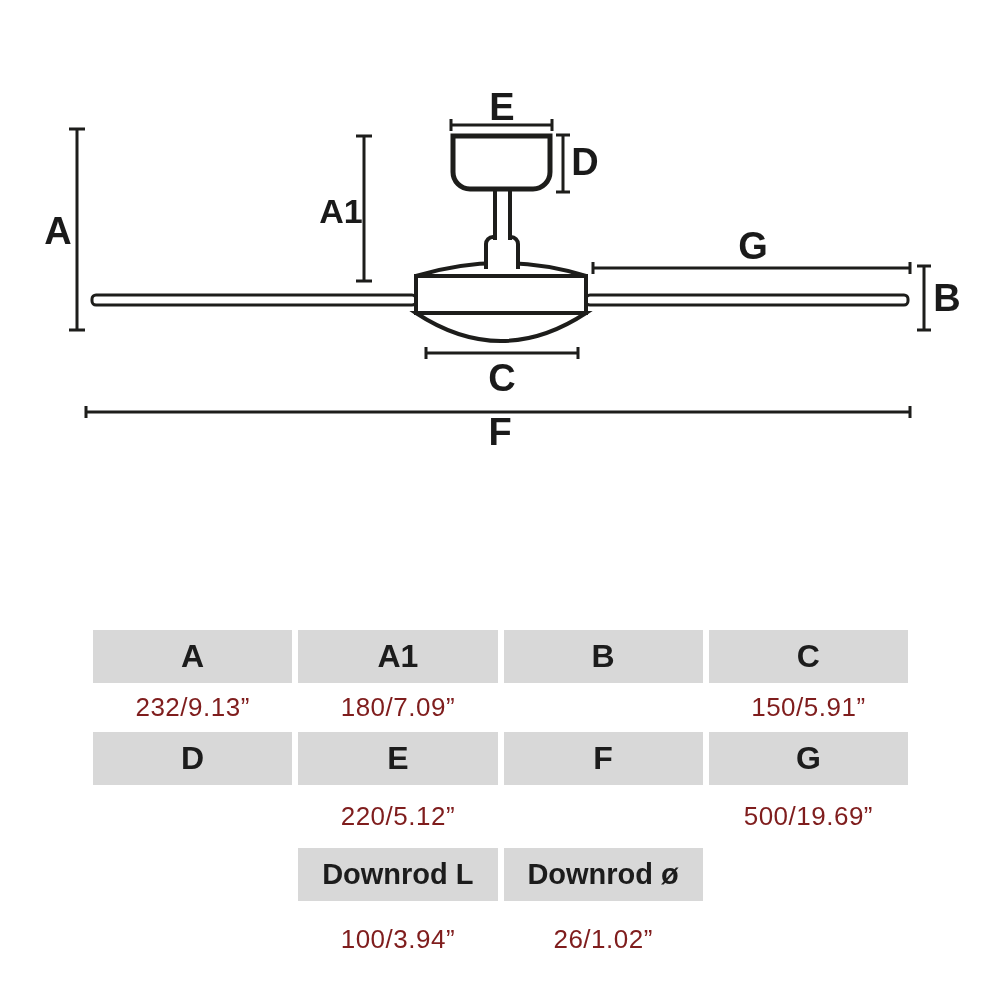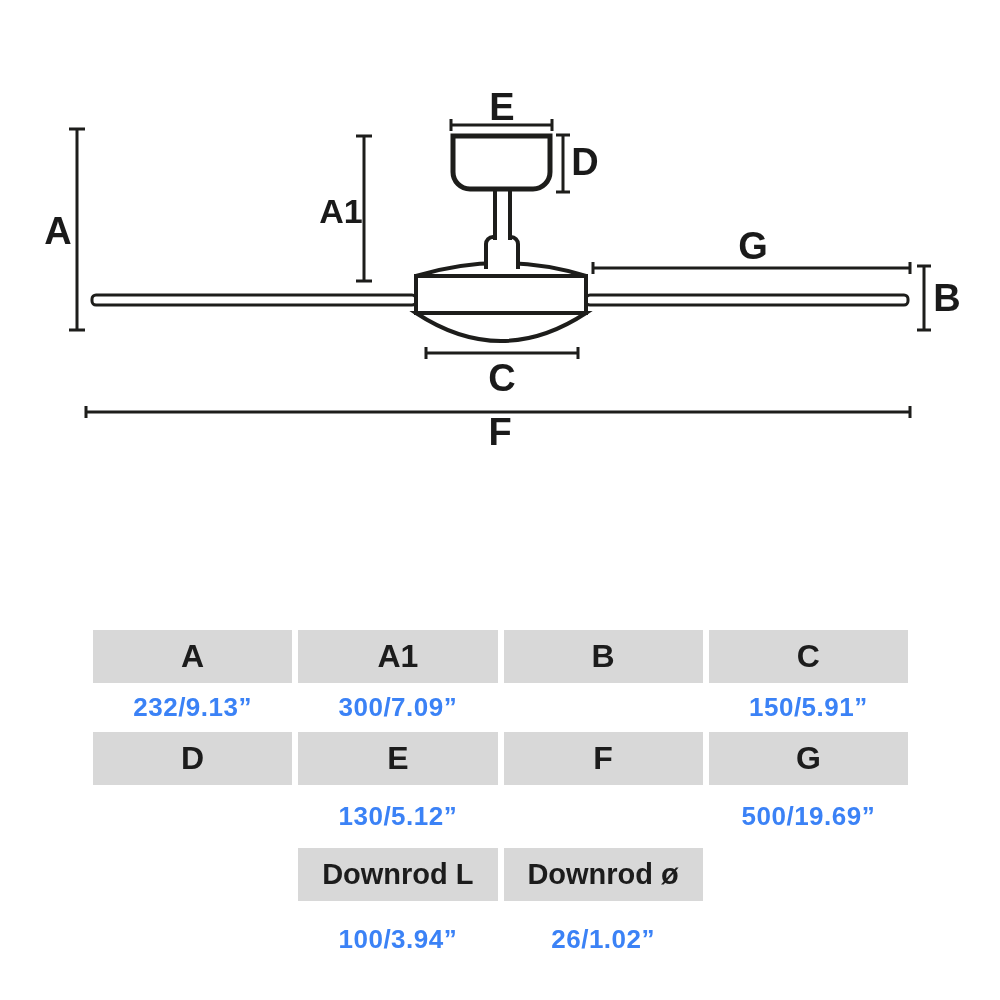--- a/index.html
+++ b/index.html
@@ -20,21 +20,21 @@
     grid-template-rows:53px 49px 53px 63px 53px 49px;
     column-gap:6px;
   }
   .hcell{
     background:#d8d8d8;display:flex;align-items:center;justify-content:center;
     font-weight:bold;font-size:32px;color:#1c1c1c;
   }
   .hcell.downrod{font-size:29px;}
   .vcell{
     background:#ffffff;display:flex;align-items:center;justify-content:center;
-    font-weight:bold;font-size:26px;color:#3b82f6;letter-spacing:.5px;
+    font-weight:normal;font-size:26px;color:#7f1d1d;letter-spacing:.5px;
   }
   .r1{grid-row:1;} .r2{grid-row:2;} .r3{grid-row:3;} .r4{grid-row:4;} .r5{grid-row:5;} .r6{grid-row:6;margin-top:28px;}
   .c1{grid-column:1;} .c2{grid-column:2;} .c3{grid-column:3;} .c4{grid-column:4;}
 </style>
 </head>
 <body>
 
 <div id="stage">
 
   <svg id="fan-svg" width="1000" height="480" viewBox="0 0 1000 480">
@@ -86,29 +86,29 @@
   <div class="dim-label" style="left:500px;top:432px;">F</div>
 
   <div id="size-table">
 
     <div class="hcell r1 c1">A</div>
     <div class="hcell r1 c2">A1</div>
     <div class="hcell r1 c3">B</div>
     <div class="hcell r1 c4">C</div>
 
     <div class="vcell r2 c1">232/9.13”</div>
-    <div class="vcell r2 c2">300/7.09”</div>
+    <div class="vcell r2 c2">180/7.09”</div>
     <div class="vcell r2 c4">150/5.91”</div>
 
     <div class="hcell r3 c1">D</div>
     <div class="hcell r3 c2">E</div>
     <div class="hcell r3 c3">F</div>
     <div class="hcell r3 c4">G</div>
 
-    <div class="vcell r4 c2">130/5.12”</div>
+    <div class="vcell r4 c2">220/5.12”</div>
     <div class="vcell r4 c4">500/19.69”</div>
 
     <div class="hcell downrod r5 c2">Downrod L</div>
     <div class="hcell downrod r5 c3">Downrod ø</div>
 
     <div class="vcell r6 c2">100/3.94”</div>
     <div class="vcell r6 c3">26/1.02”</div>
   </div>
 
 </div>

